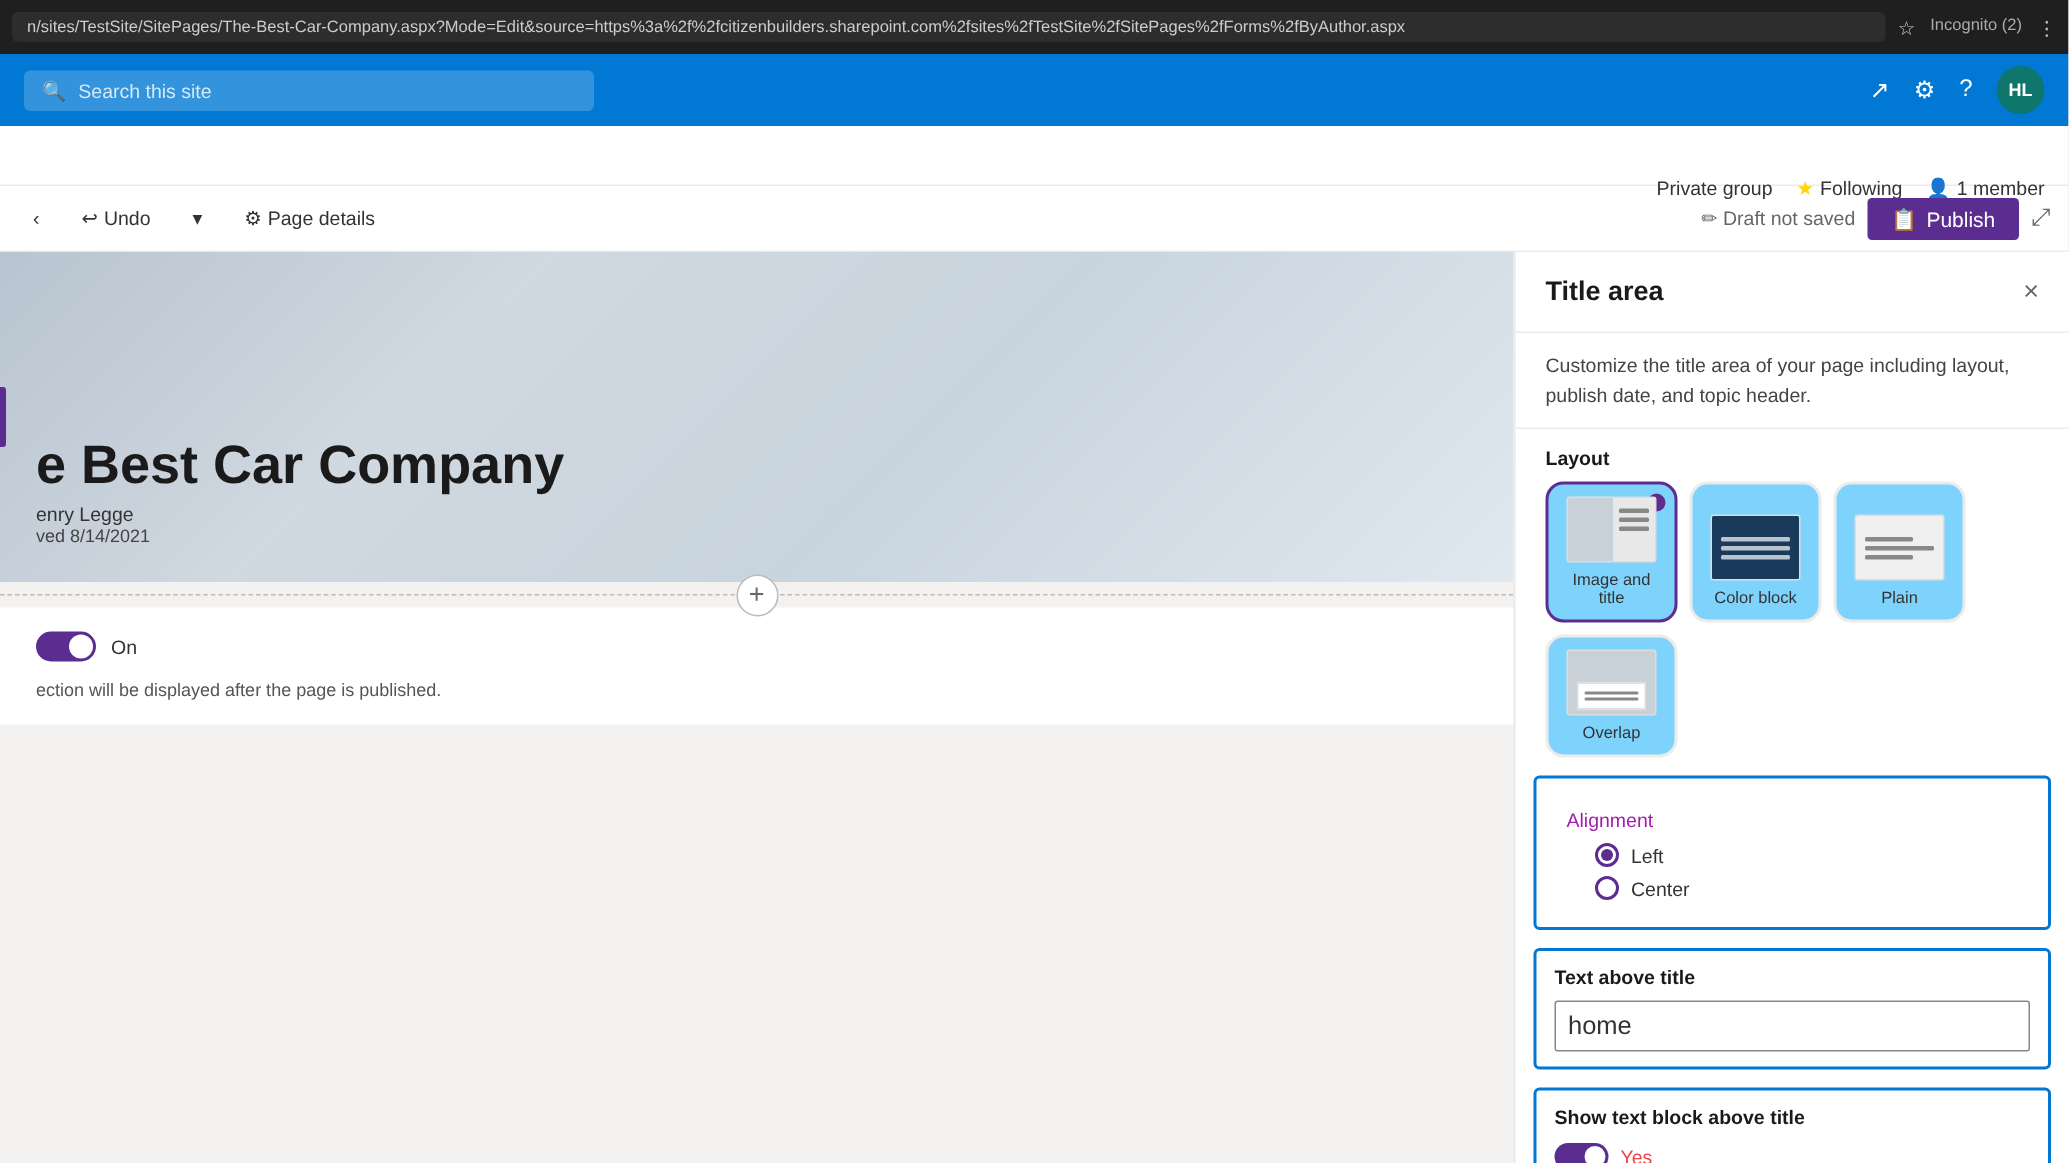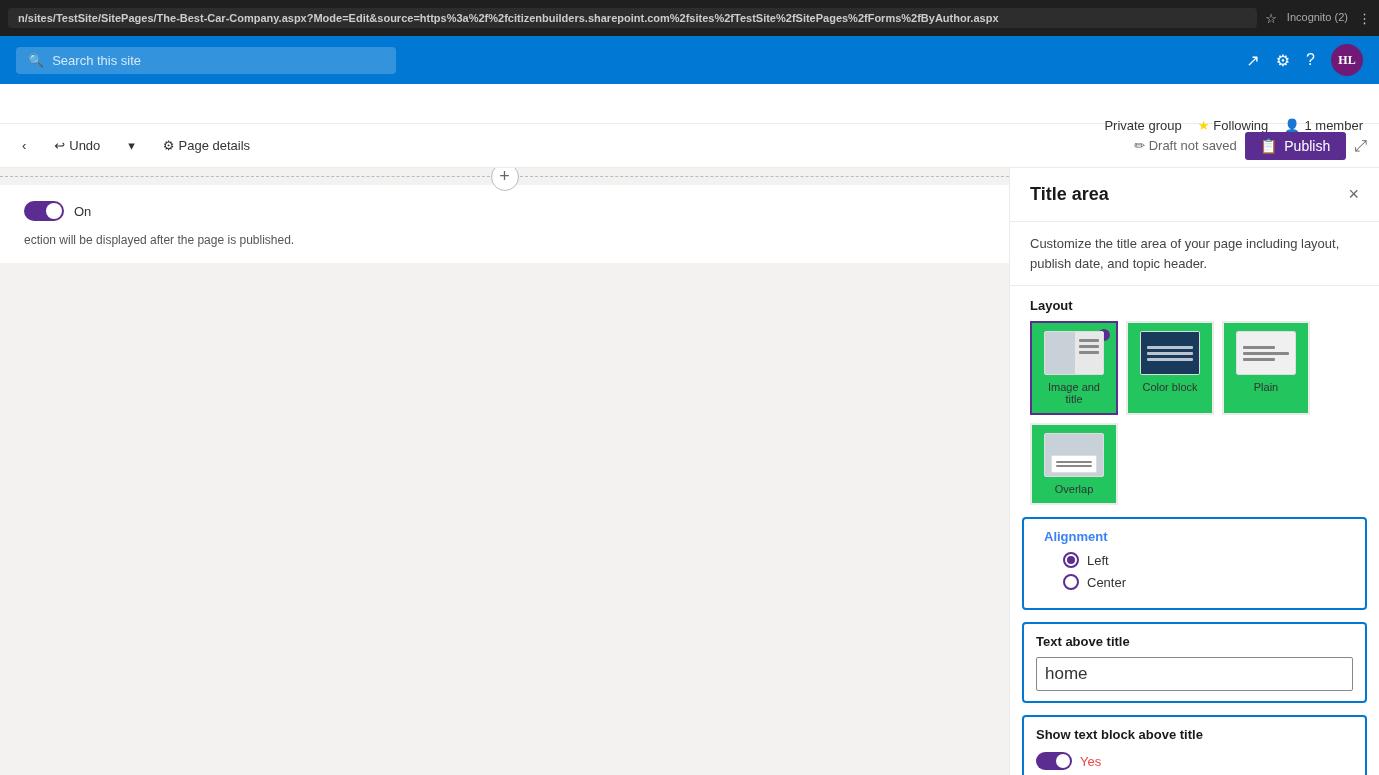--- a/index.html
+++ b/index.html
@@ -17,21 +17,20 @@
     .browser-url {
       flex: 1;
       background: #2d2d2d;
       border-radius: 4px;
       color: #ccc;
       font-size: 11px;
       padding: 4px 10px;
       white-space: nowrap;
       overflow: hidden;
       text-overflow: ellipsis;
-      font-weight: bold;
     }
     .browser-icons {
       display: flex;
       gap: 10px;
       color: #ccc;
       font-size: 13px;
     }
 
     
     .sp-topnav {
@@ -62,24 +61,24 @@
       font-size: 13px;
     }
     .sp-topnav-icon {
       color: white;
       font-size: 16px;
       cursor: pointer;
     }
     .sp-avatar {
       width: 32px; height: 32px;
       border-radius: 50%;
-      background: #701a75;
+      background: #0f766e;
       color: white;
       display: flex; align-items: center; justify-content: center;
-      font-size: 12px; font-weight: 600; font-family: Liberation Serif, serif;
+      font-size: 12px; font-weight: 600;
     }
 
     
     .site-header {
       background: white;
       height: 40px;
       display: flex;
       align-items: center;
       padding: 0 16px;
       border-bottom: 1px solid #edebe9;
@@ -268,27 +267,28 @@
     
     .layout-options {
       display: flex;
       flex-wrap: wrap;
       gap: 8px;
       padding: 0 20px 12px;
     }
     .layout-option {
       width: 88px;
       border: 2px solid #edebe9;
-      border-radius: 0;
+      border-radius: 12px;
       padding: 8px;
       cursor: pointer;
       display: flex; flex-direction: column; align-items: center;
       gap: 6px;
       position: relative;
-      background: #22c55e;
+      background: #7dd3fc;
+      justify-content: flex-end;
     }
     .layout-option.selected {
       border-color: #5c2d91;
     }
     .layout-option.selected .radio-dot {
       background: #5c2d91;
     }
     .radio-dot {
       position: absolute;
       top: 6px; right: 6px;
@@ -366,23 +366,23 @@
     .ol-icon .line { height: 2px; background: #888; border-radius: 1px; }
 
     
     .alignment-section {
       padding: 0 20px 12px;
       border: 2px solid #0078d4;
       margin: 0 12px 12px;
       border-radius: 4px;
     }
     .alignment-title {
-      font-size: 13px; font-weight: 700;
-      padding: 10px 0 8px;
-      color: #3b82f6;
+      font-size: 13px; font-weight: 400;
+      padding: 20px 0 8px;
+      color: #a21caf;
     }
     .radio-option {
       display: flex; align-items: center; gap: 8px;
       margin-bottom: 6px; cursor: pointer; padding-left: 19px;
     }
     .radio-circle {
       width: 16px; height: 16px;
       border-radius: 50%;
       border: 2px solid #5c2d91;
       display: flex; align-items: center; justify-content: center;
@@ -509,20 +509,28 @@
       <span>Publish</span>
     </button>
     <span class="expand-icon">⤢</span>
   </div>
 </div>
 
 <div class="main-content">
 
   <div class="page-content">
 
+    <div class="hero-area">
+      <div class="edit-indicator"></div>
+      <div class="hero-content">
+        <div class="hero-title">e Best Car Company</div>
+        <div class="hero-author">enry Legge</div>
+        <div class="hero-date">ved 8/14/2021</div>
+      </div>
+    </div>
 
     <div class="add-section-bar">
       <div class="add-section-line"></div>
       <button class="add-section-btn">+</button>
       <div class="add-section-line"></div>
     </div>
 
     <div class="toggle-section">
       <div class="toggle-row">
         <div class="toggle">

